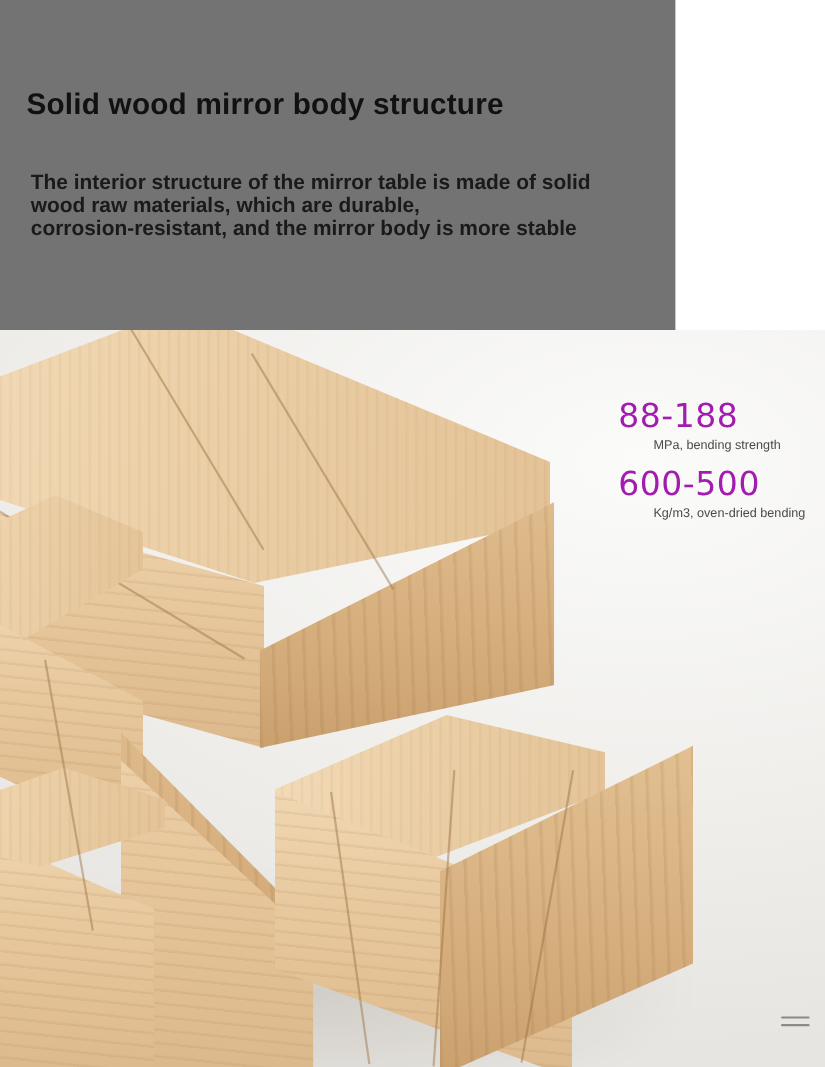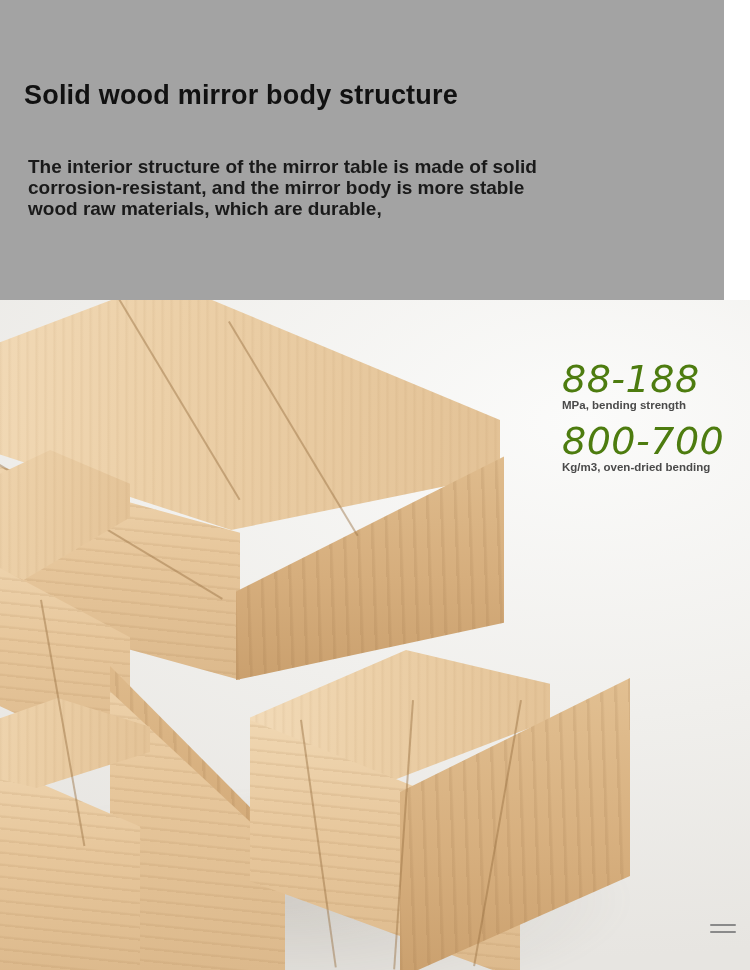--- a/index.html
+++ b/index.html
@@ -22,23 +22,23 @@
     height: 970px;
     background: #ffffff;
     overflow: hidden;
   }
 
   
   .header {
     position: absolute;
     left: 0;
     top: 0;
-    width: 724px;
+    width: 614px;
     height: 300px;
-    background: #a3a3a3;
+    background: #737373;
     text-decoration: underline;
   }
 
   .headline {
     position: absolute;
     left: 24px;
     top: 80px;
     font-size: 27px;
     font-weight: bold;
     letter-spacing: 0.2px;
@@ -130,33 +130,33 @@
 
   
   .specs {
     position: absolute;
     left: 562px;
     top: 62px;
     width: 175px;
   }
   .spec-num {
     font-family: "DejaVu Sans", sans-serif;
-    font-size: 38px;
+    font-size: 30px;
     font-weight: normal;
-    color: #4d7c0f;
+    color: #a21caf;
     letter-spacing: 0.5px;
     line-height: 34px;
-    font-style: italic;
   }
   .spec-lbl {
     font-size: 11.5px;
-    font-weight: bold;
+    font-weight: normal;
     color: #4a4a4a;
     line-height: 14px;
     margin-top: 2px;
+    margin-left: 32px;
   }
   .spec-gap { height: 12px; }
 
   
   .menu-btn {
     position: absolute;
     right: 14px;
     bottom: 28px;
     width: 26px;
     height: 18px;
@@ -174,22 +174,22 @@
 </head>
 <body>
 
 <div class="page">
 
   <div class="header">
     <div class="headline">Solid wood mirror body structure</div>
 
     <div class="subcopy">
       <span class="ln">The interior structure of the mirror table is made of solid</span>
+      <span class="ln">wood raw materials, which are durable,</span>
       <span class="ln">corrosion-resistant, and the mirror body is more stable</span>
-      <span class="ln">wood raw materials, which are durable,</span>
     </div>
   </div>
 
   <div class="photo">
     <div class="bg-wash"></div>
     <div class="floor-shadow"></div>
 
     <div class="blk face-top" style="left:-60px; top:-20px; width:560px; height:250px;
                 clip-path: polygon(0% 34%, 40% 0%, 100% 56%, 100% 78%, 52% 100%, 0% 62%);"></div>
 
@@ -230,21 +230,21 @@
     <div class="seam" style="left:412px; top:400px; width:2px; height:270px; transform: rotate(4deg); transform-origin: top left;"></div>
     <div class="seam" style="left:520px; top:400px; width:2px; height:270px; transform: rotate(10deg); transform-origin: top left;"></div>
 
     <div class="specs">
       <div>
         <div class="spec-num">88-188</div>
         <div class="spec-lbl">MPa, bending strength</div>
       </div>
       <div class="spec-gap"></div>
       <div>
-        <div class="spec-num">800-700</div>
+        <div class="spec-num">600-500</div>
         <div class="spec-lbl">Kg/m3, oven-dried bending</div>
       </div>
     </div>
 
     <div class="menu-btn">
       <i></i>
       <i></i>
     </div>
   </div>
 

